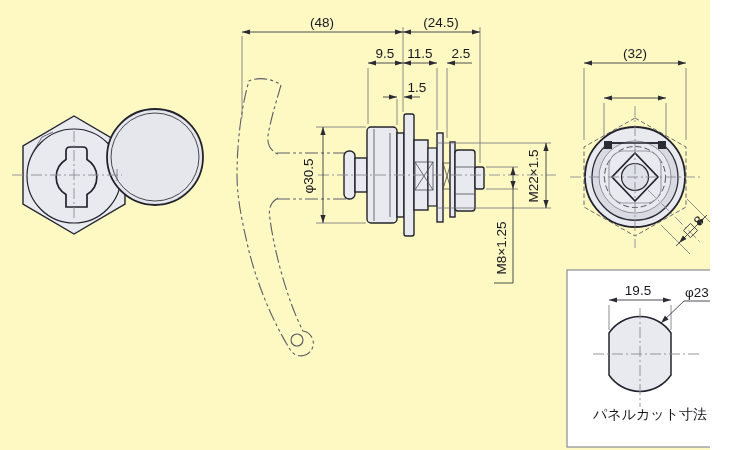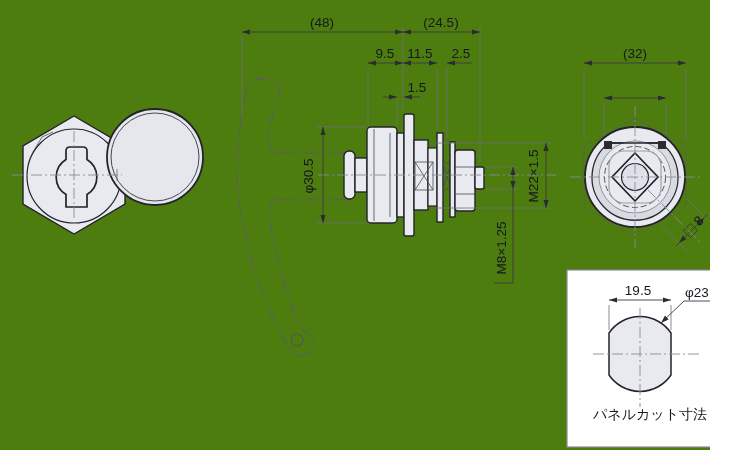--- a/index.html
+++ b/index.html
@@ -1,16 +1,16 @@
 <!DOCTYPE html>
 <html><head>
 <meta charset="utf-8">
 <style>
   html,body{margin:0;padding:0;background:#ffffff;}
-  .stage{position:relative;width:710px;height:450px;background:#4d7c0f;overflow:hidden;
+  .stage{position:relative;width:710px;height:450px;background:#fef9c3;overflow:hidden;
          font-family:"Liberation Sans","DejaVu Sans",sans-serif;}
   svg{display:block}
   .part{fill:#e9eaf0;stroke:#23232d;stroke-width:1.4;}
   .part2{fill:#e9eaf0;stroke:#23232d;stroke-width:1.2;}
   .band{fill:#d9dbe3;stroke:#2a2a34;stroke-width:1.3;}
   .thick{stroke:#23232d;stroke-width:1.8;fill:#e6e7ed;}
   .thin{stroke:#7d7d88;stroke-width:.9;fill:none;}
   .inner{stroke:#4a4a54;stroke-width:.8;fill:none;}
   .dimln{stroke:#3a3a42;stroke-width:.9;fill:none;}
   .extln{stroke:#6f6f7a;stroke-width:.8;fill:none;}

